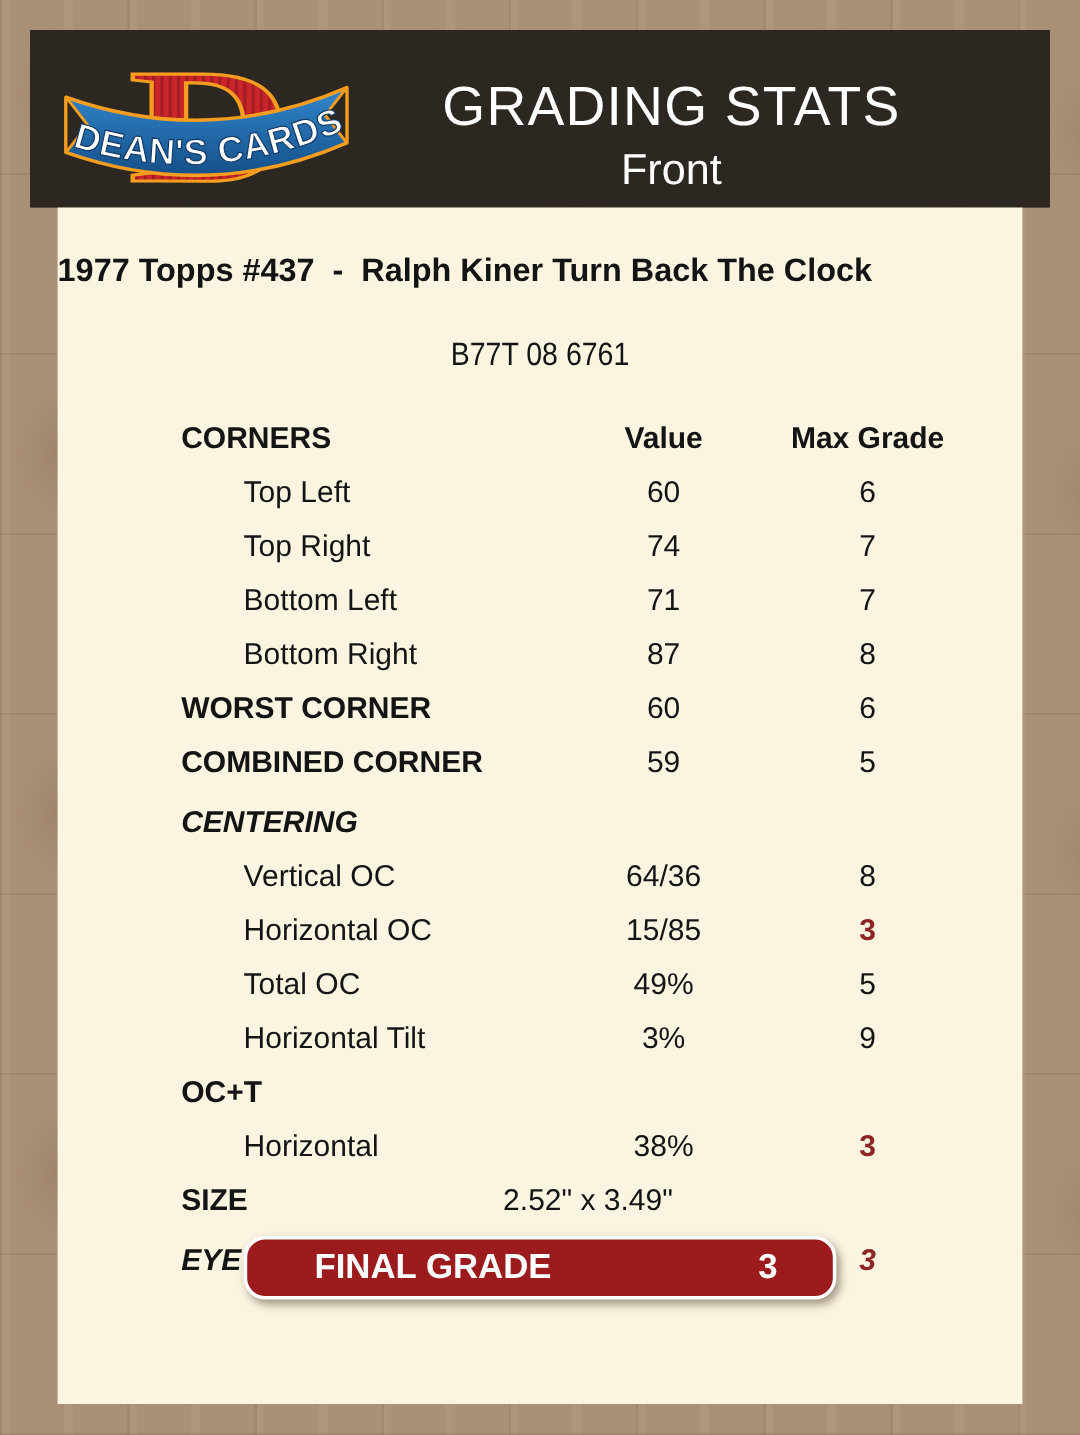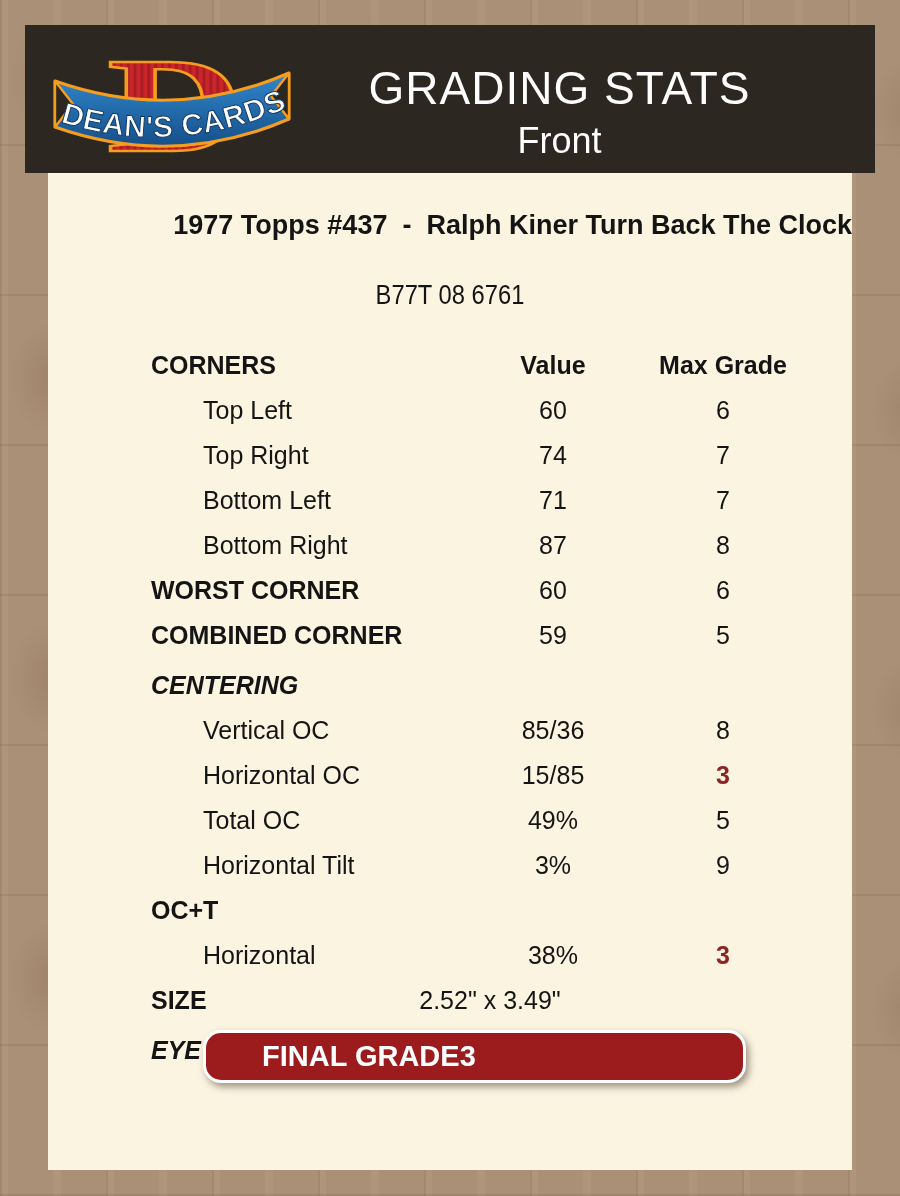--- a/index.html
+++ b/index.html
@@ -35,21 +35,21 @@
   .header-subtitle { font-size: 36px; line-height: 42px; margin-top: 5px; }
 
   
   #panel {
     position: absolute; left: 48px; top: 173px;
     width: 804px; height: 997px;
     background: #faf4e1;
     color: #141414;
   }
   .card-title {
-    margin-top: 36px; text-align: right;
+    margin-top: 36px; text-align: left;
     font-size: 27px; line-height: 32px; font-weight: bold;
     white-space: pre;
   }
   .card-serial {
     margin-top: 38px; text-align: center;
     font-size: 27px; line-height: 32px;
     transform: scaleX(0.88);
   }
 
   
@@ -64,26 +64,26 @@
   .trow.colheader .cell { font-weight: bold; }
   .trow.section .cell.label,
   .trow.total .cell.label,
   .trow.size .cell.label { font-weight: bold; }
   .trow.size .cell.value { transform: translateX(-63px); }
   .cell.max.red { color: #8e2424; font-weight: bold; }
 
   
   #final-grade {
     position: absolute; left: 155px; top: 857px;
-    width: 543px; height: 53px;
+    width: 494px; height: 53px;
     background: #9c1c1e;
     border: 3px solid #ffffff;
     border-radius: 18px;
     box-shadow: 3px 4px 7px rgba(74,56,36,0.5);
-    display: flex; align-items: center; justify-content: flex-start;
+    display: flex; align-items: center; justify-content: space-between;
     padding: 0 46px 0 56px;
     color: #ffffff; font-size: 29px; font-weight: bold;
   }
 </style>
 </head>
 <body>
 
 <div id="page">
 
   <div id="header-bar">
@@ -159,21 +159,21 @@
           <div class="cell value">59</div>
           <div class="cell max">5</div>
         </div>
         <div class="trow section gap">
           <div class="cell label">CENTERING</div>
           <div class="cell value"></div>
           <div class="cell max"></div>
         </div>
         <div class="trow item">
           <div class="cell label">Vertical OC</div>
-          <div class="cell value">85/36</div>
+          <div class="cell value">64/36</div>
           <div class="cell max">8</div>
         </div>
         <div class="trow item">
           <div class="cell label">Horizontal OC</div>
           <div class="cell value">15/85</div>
           <div class="cell max red">3</div>
         </div>
         <div class="trow item">
           <div class="cell label">Total OC</div>
           <div class="cell value">49%</div>

